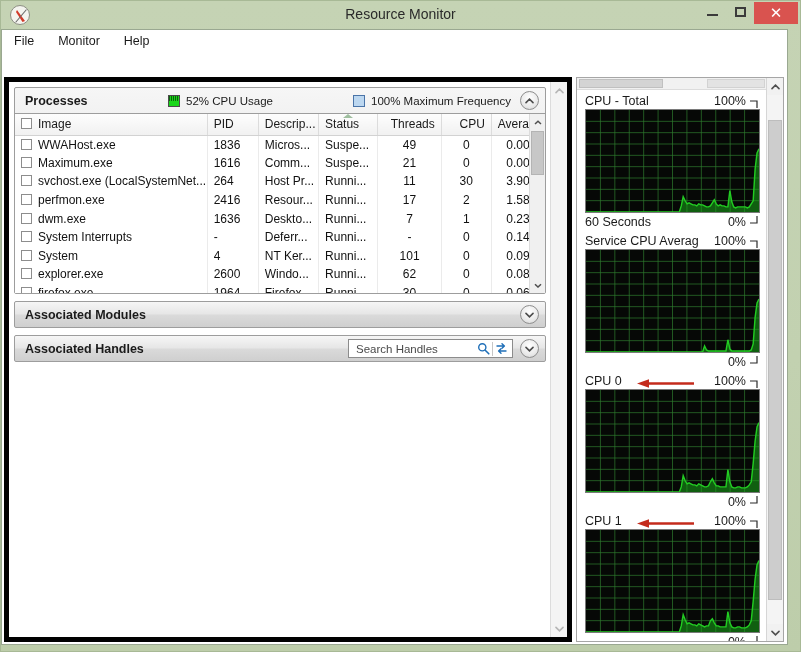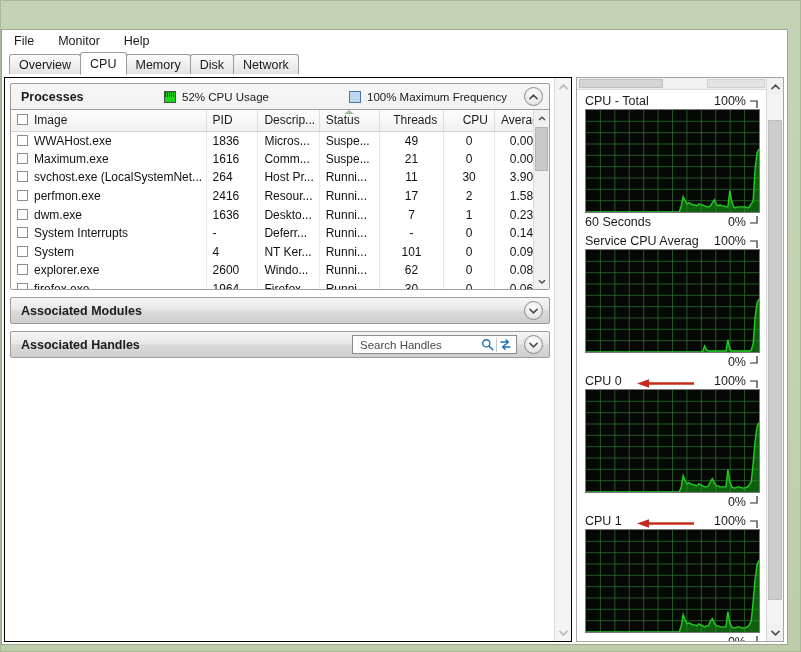--- a/index.html
+++ b/index.html
@@ -119,21 +119,21 @@
     left: 0; top: 45px;
     width: 785px; height: 569px;
     background: #ffffff;
   }
 
   
   #left-pane {
     position: absolute;
     left: 2px; top: 2px;
     width: 568px; height: 565px;
-    border: 1px solid #000000;
+    border: 5px solid #000000;
     background: #ffffff;
     overflow: hidden;
   }
   #left-inner {
     position: absolute;
     left: 0; top: 0; right: 17px; bottom: 0;
     padding: 5px 4px 4px 5px;
   }
 
   
@@ -394,36 +394,48 @@
     top: 42px; height: 480px;
     background: #cdcdcd;
     border: 1px solid #bdbdbd;
   }
 </style>
 </head>
 <body>
 
 <div id="window">
 
+  <div id="titlebar">
+    <div id="app-icon">
+      <svg class="needle" viewBox="0 0 12 14">
+        <path d="M2 1 L10 12 L7.5 13 L1 3 Z" fill="#d23a2a"></path>
+        <path d="M0.5 13.5 L11.5 0.5" stroke="#6a6a6a" stroke-width="1.1" fill="none"></path>
+      </svg>
+    </div>
+    <div id="title-text">Resource Monitor</div>
+
+    <div class="win-btn" id="btn-min">
+      <span class="min-glyph"></span>
+    </div>
+    <div class="win-btn" id="btn-max">
+      <span class="max-glyph"></span>
+    </div>
+    <div class="win-btn" id="btn-close">
+      <span>✕</span>
+    </div>
+  </div>
 
   <div id="client">
 
     <div id="menubar">
       <div class="menu-item">File</div>
       <div class="menu-item">Monitor</div>
       <div class="menu-item">Help</div>
     </div>
 
-    <div id="tabstrip">
-      <div class="tab">Overview</div>
-      <div class="tab active">CPU</div>
-      <div class="tab">Memory</div>
-      <div class="tab">Disk</div>
-      <div class="tab">Network</div>
-    </div>
 
     <div id="content">
 
       <div id="left-pane">
         <div id="left-inner">
 
           <div class="section">
             <div class="sec-head">
               <span class="sec-title">Processes</span>
               <span class="sec-stat" style="left:153px;">

